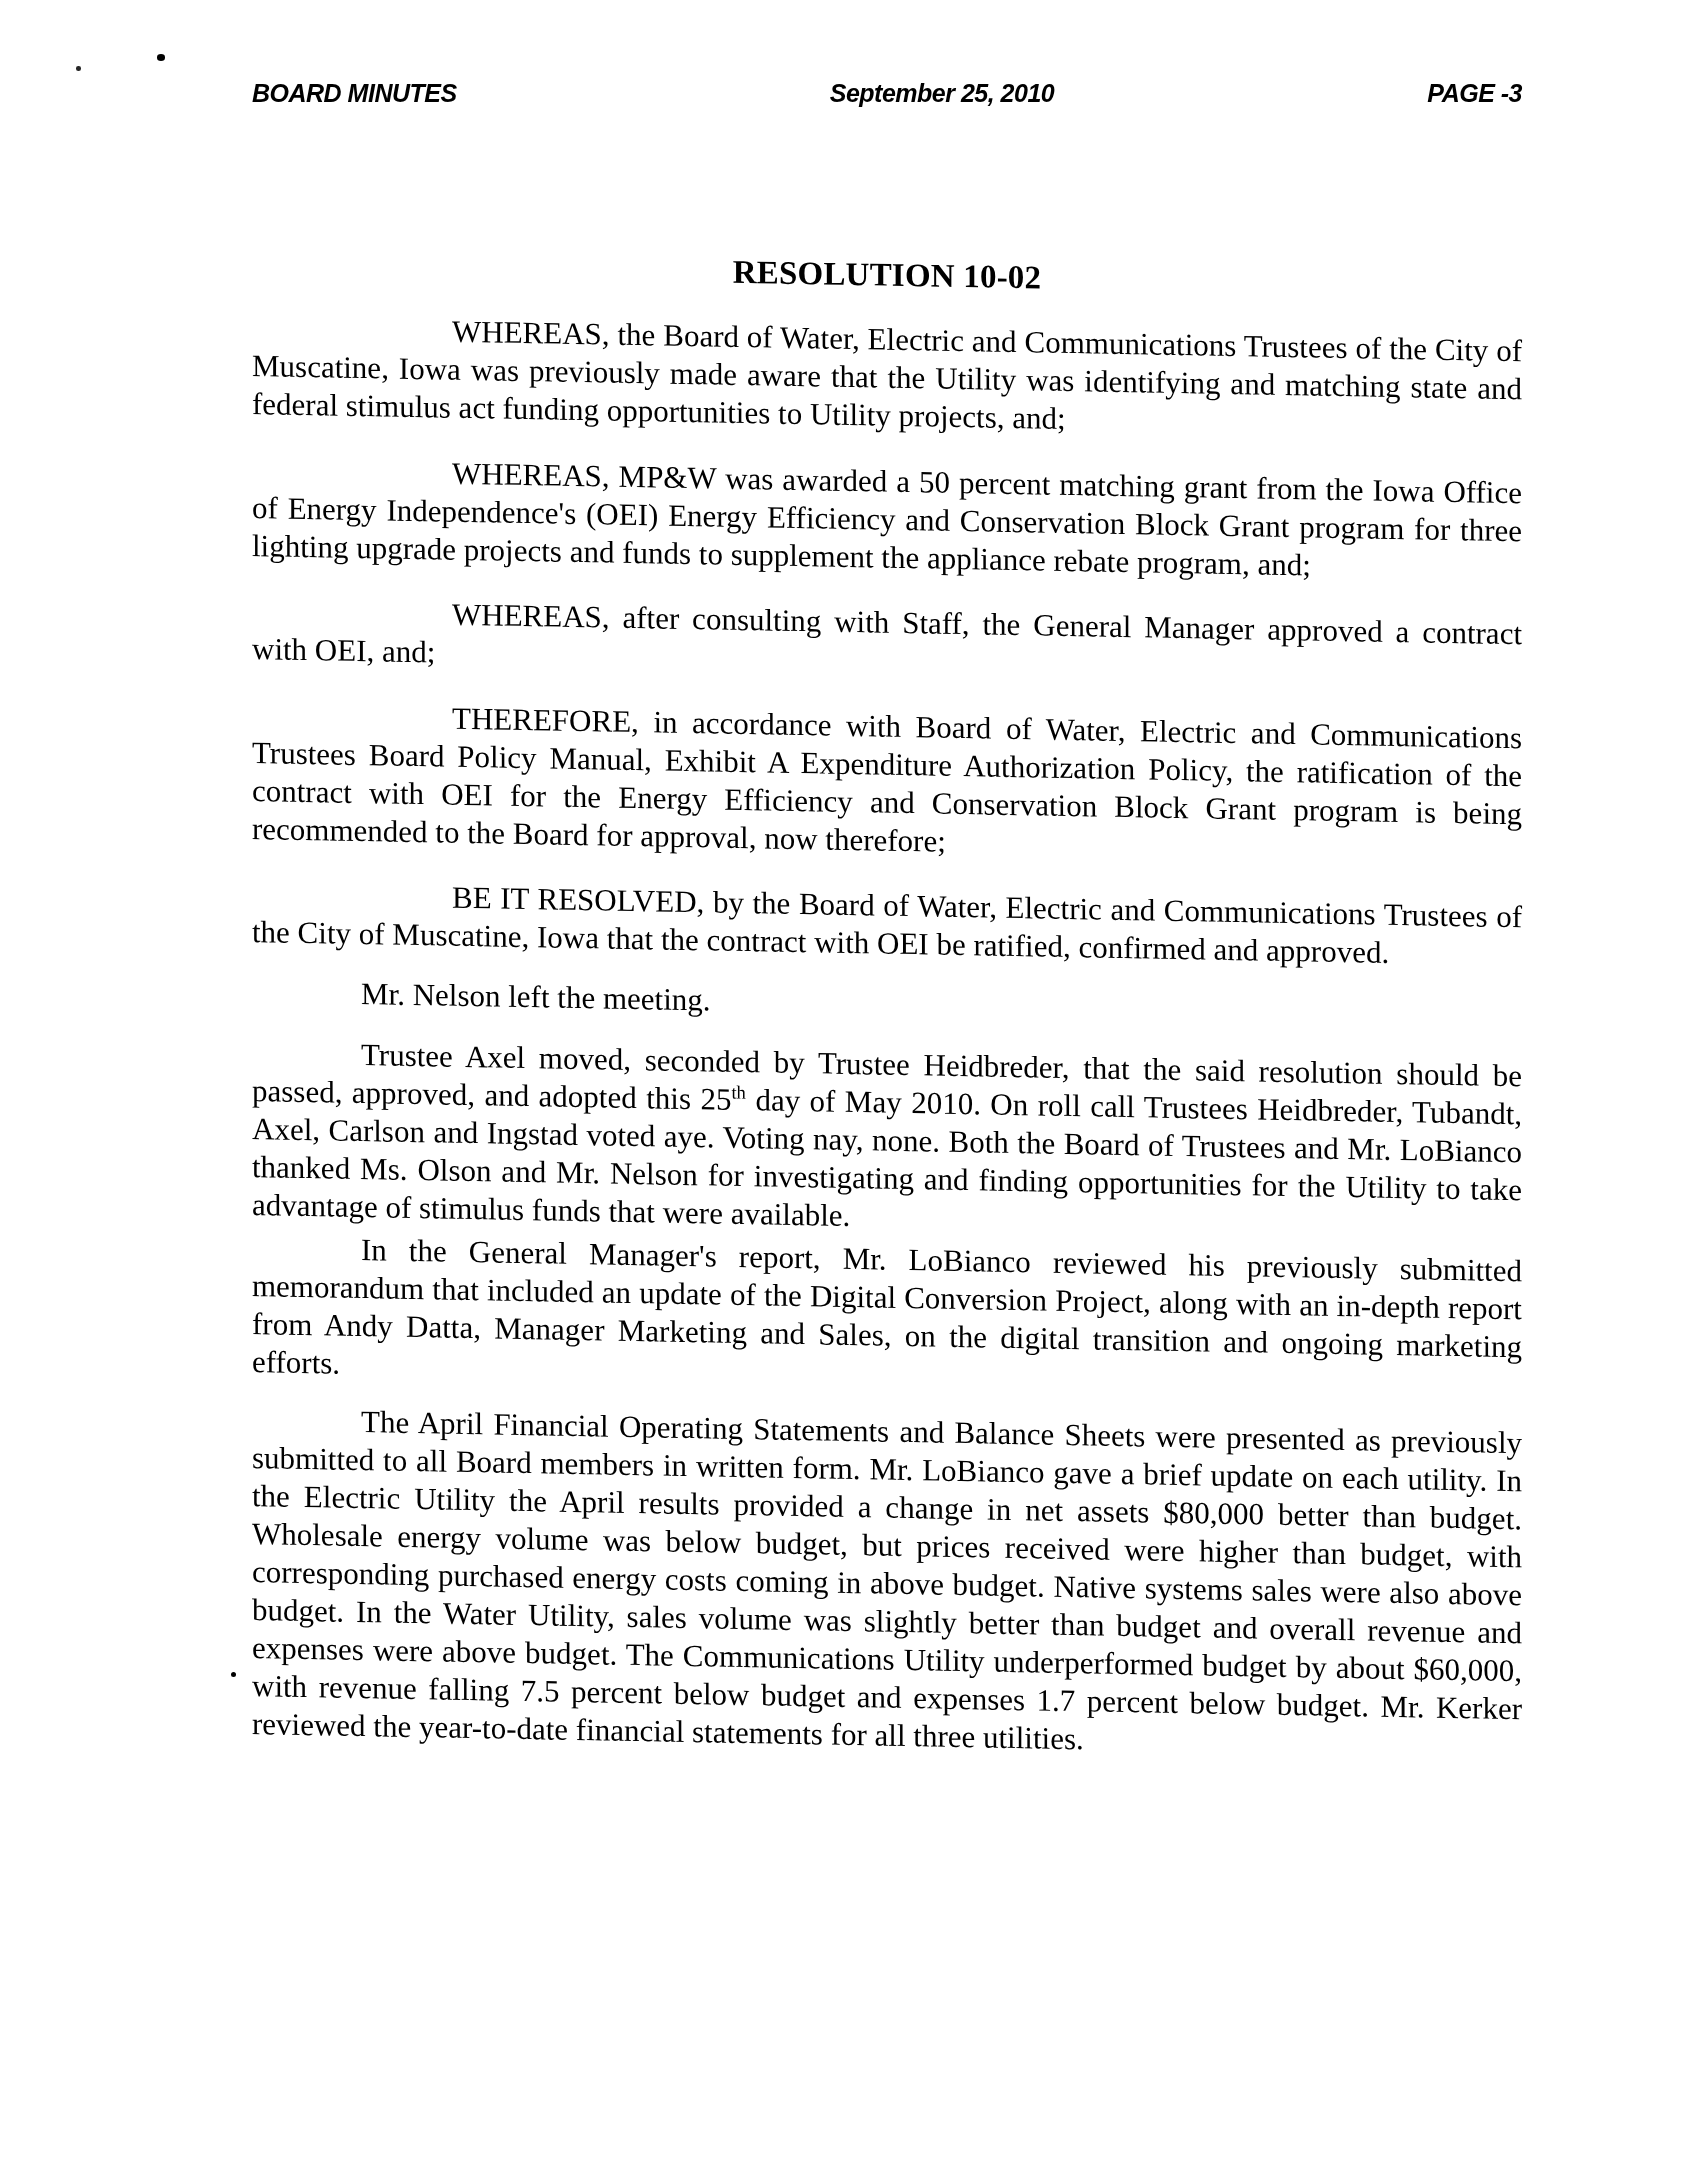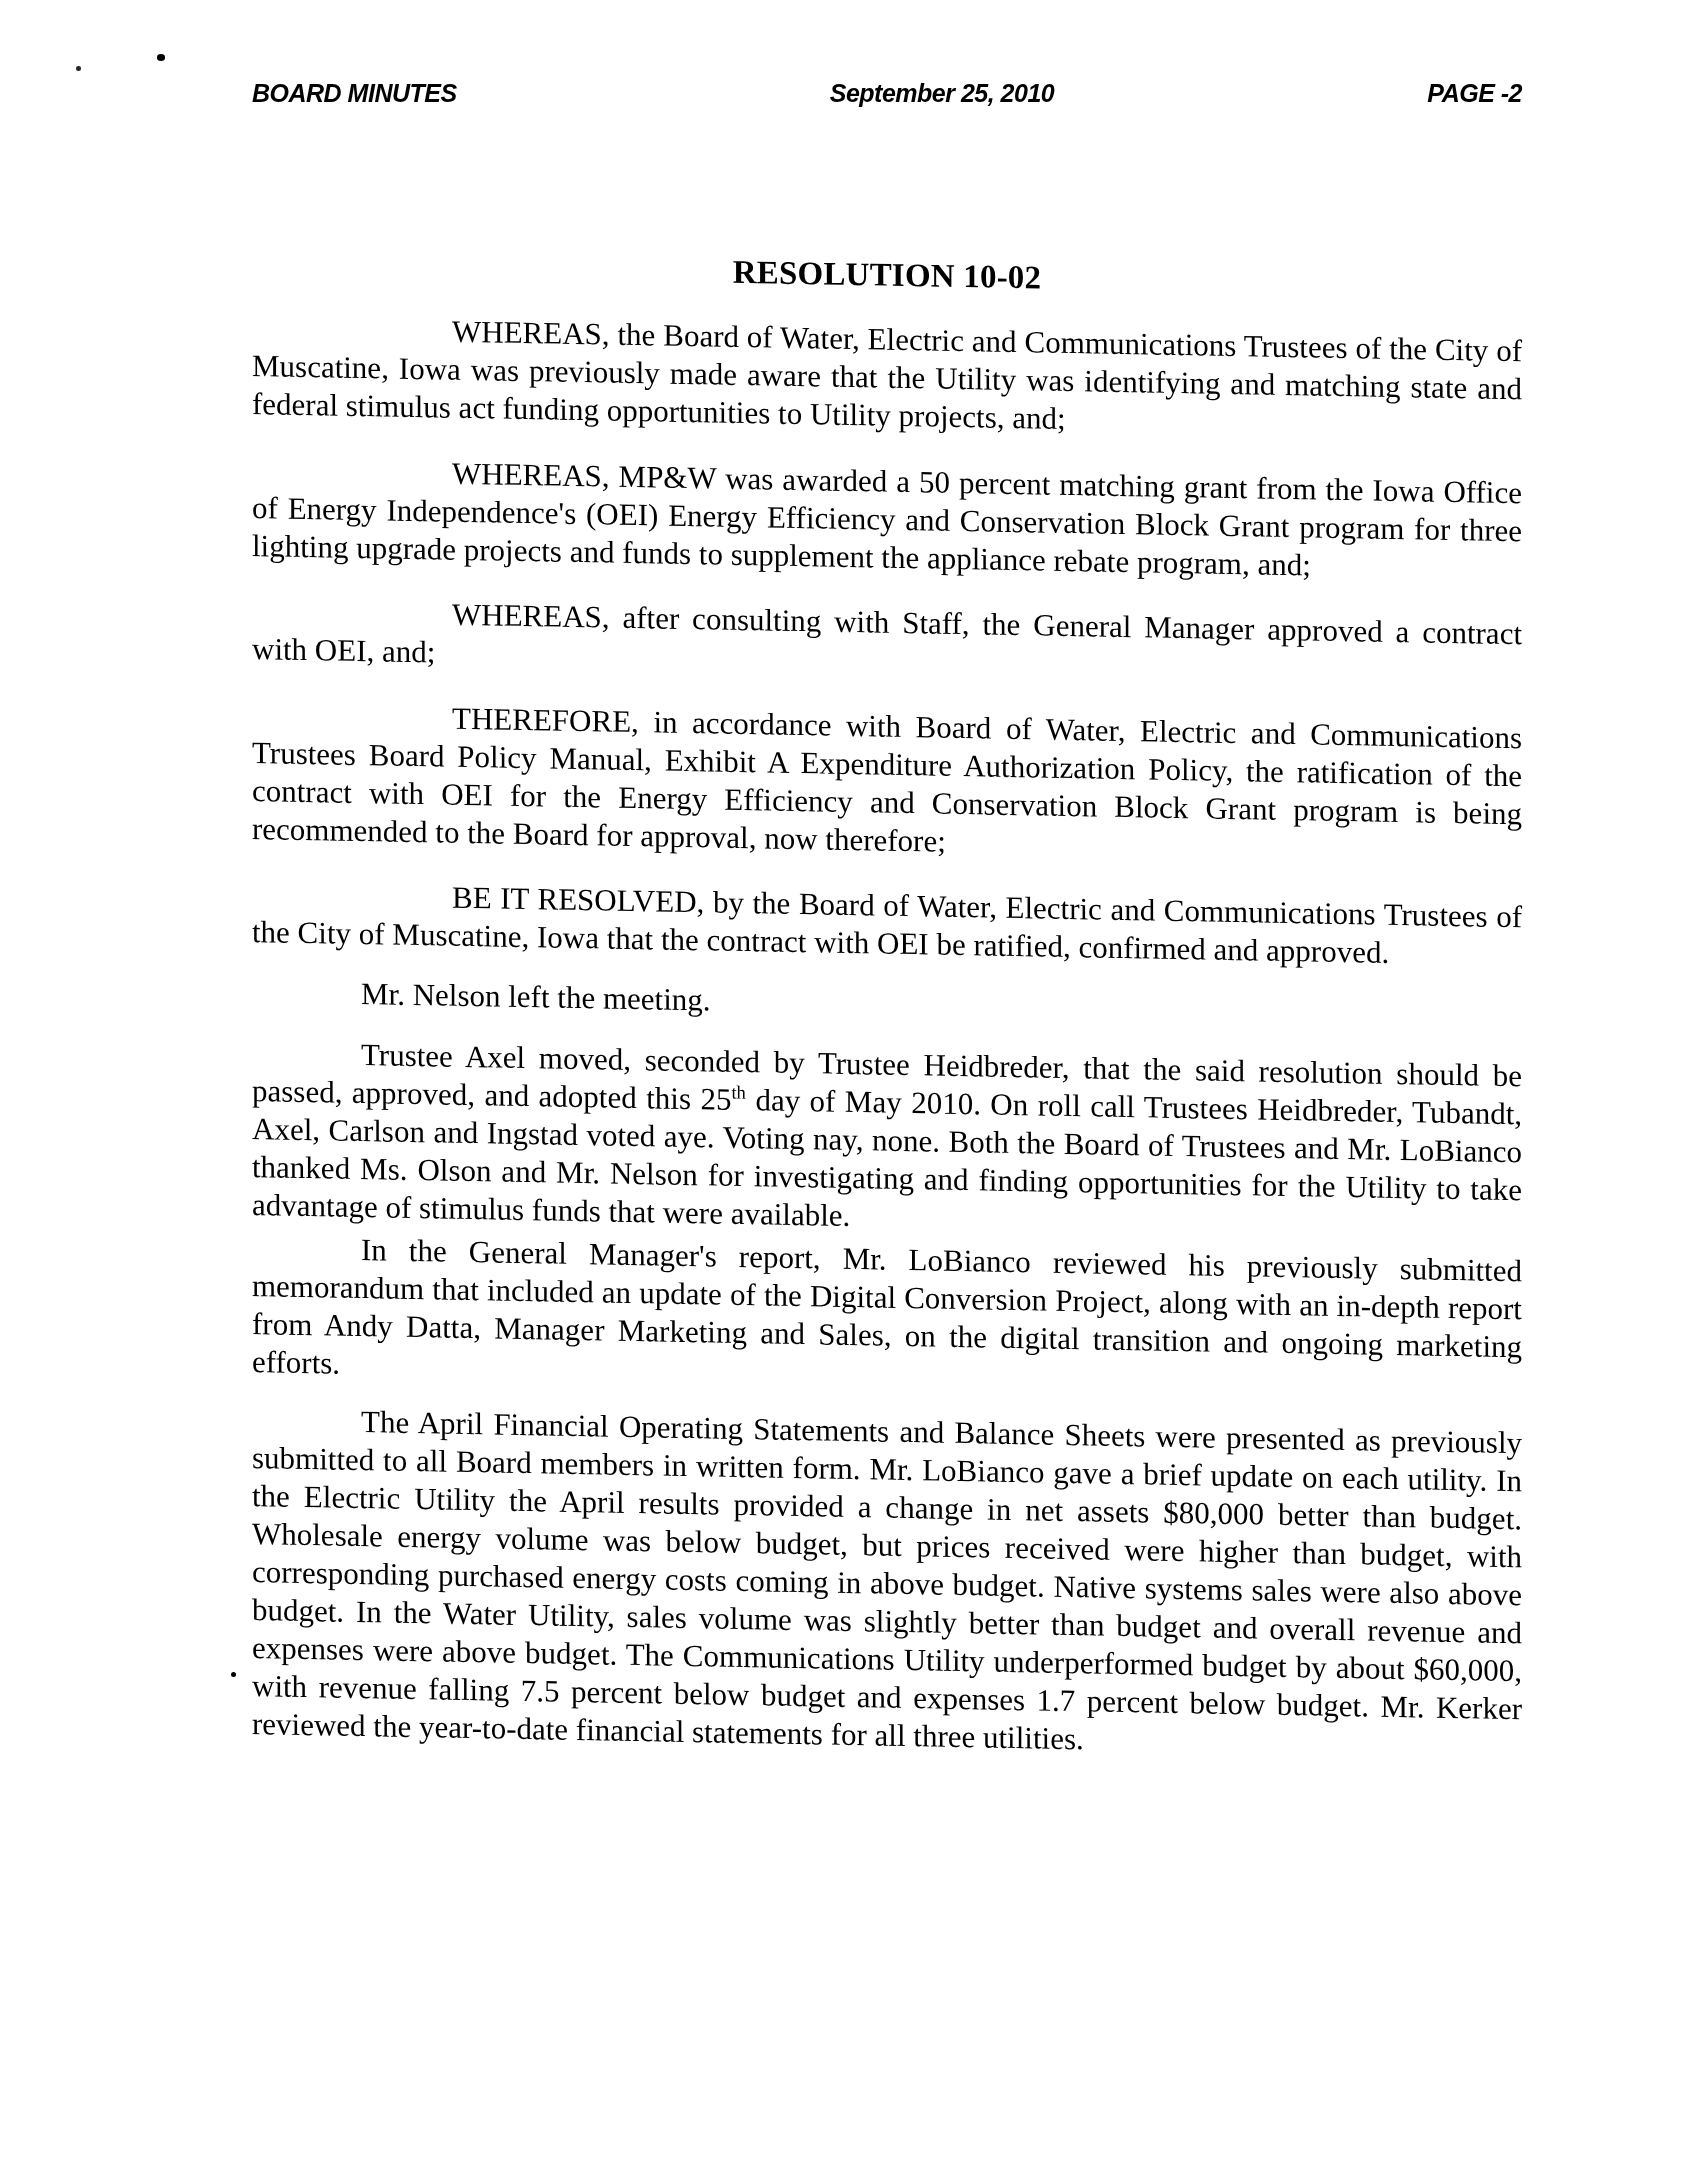--- a/index.html
+++ b/index.html
@@ -76,21 +76,21 @@
 
 <div class="page">
 
   <span class="speck speck-1"></span>
   <span class="speck speck-2"></span>
   <span class="speck speck-3"></span>
 
   <div class="page-header">
     <span>BOARD MINUTES</span>
     <span>September 25, 2010</span>
-    <span>PAGE -2</span>
+    <span>PAGE -3</span>
   </div>
 
   <div class="doc-body">
 
     <div class="doc-title">RESOLUTION 10-02</div>
 
     <p class="indent-lg">WHEREAS, the Board of Water, Electric and Communications Trustees of the City of Muscatine, Iowa was previously made aware that the Utility was identifying and matching state and federal  stimulus act funding opportunities to Utility projects, and;</p>
 
     <p class="indent-lg">WHEREAS, MP&amp;W was awarded a 50 percent matching grant from the Iowa Office of Energy Independence's (OEI) Energy Efficiency and Conservation Block Grant program for three lighting upgrade projects and funds to supplement the appliance rebate program, and;</p>
 

